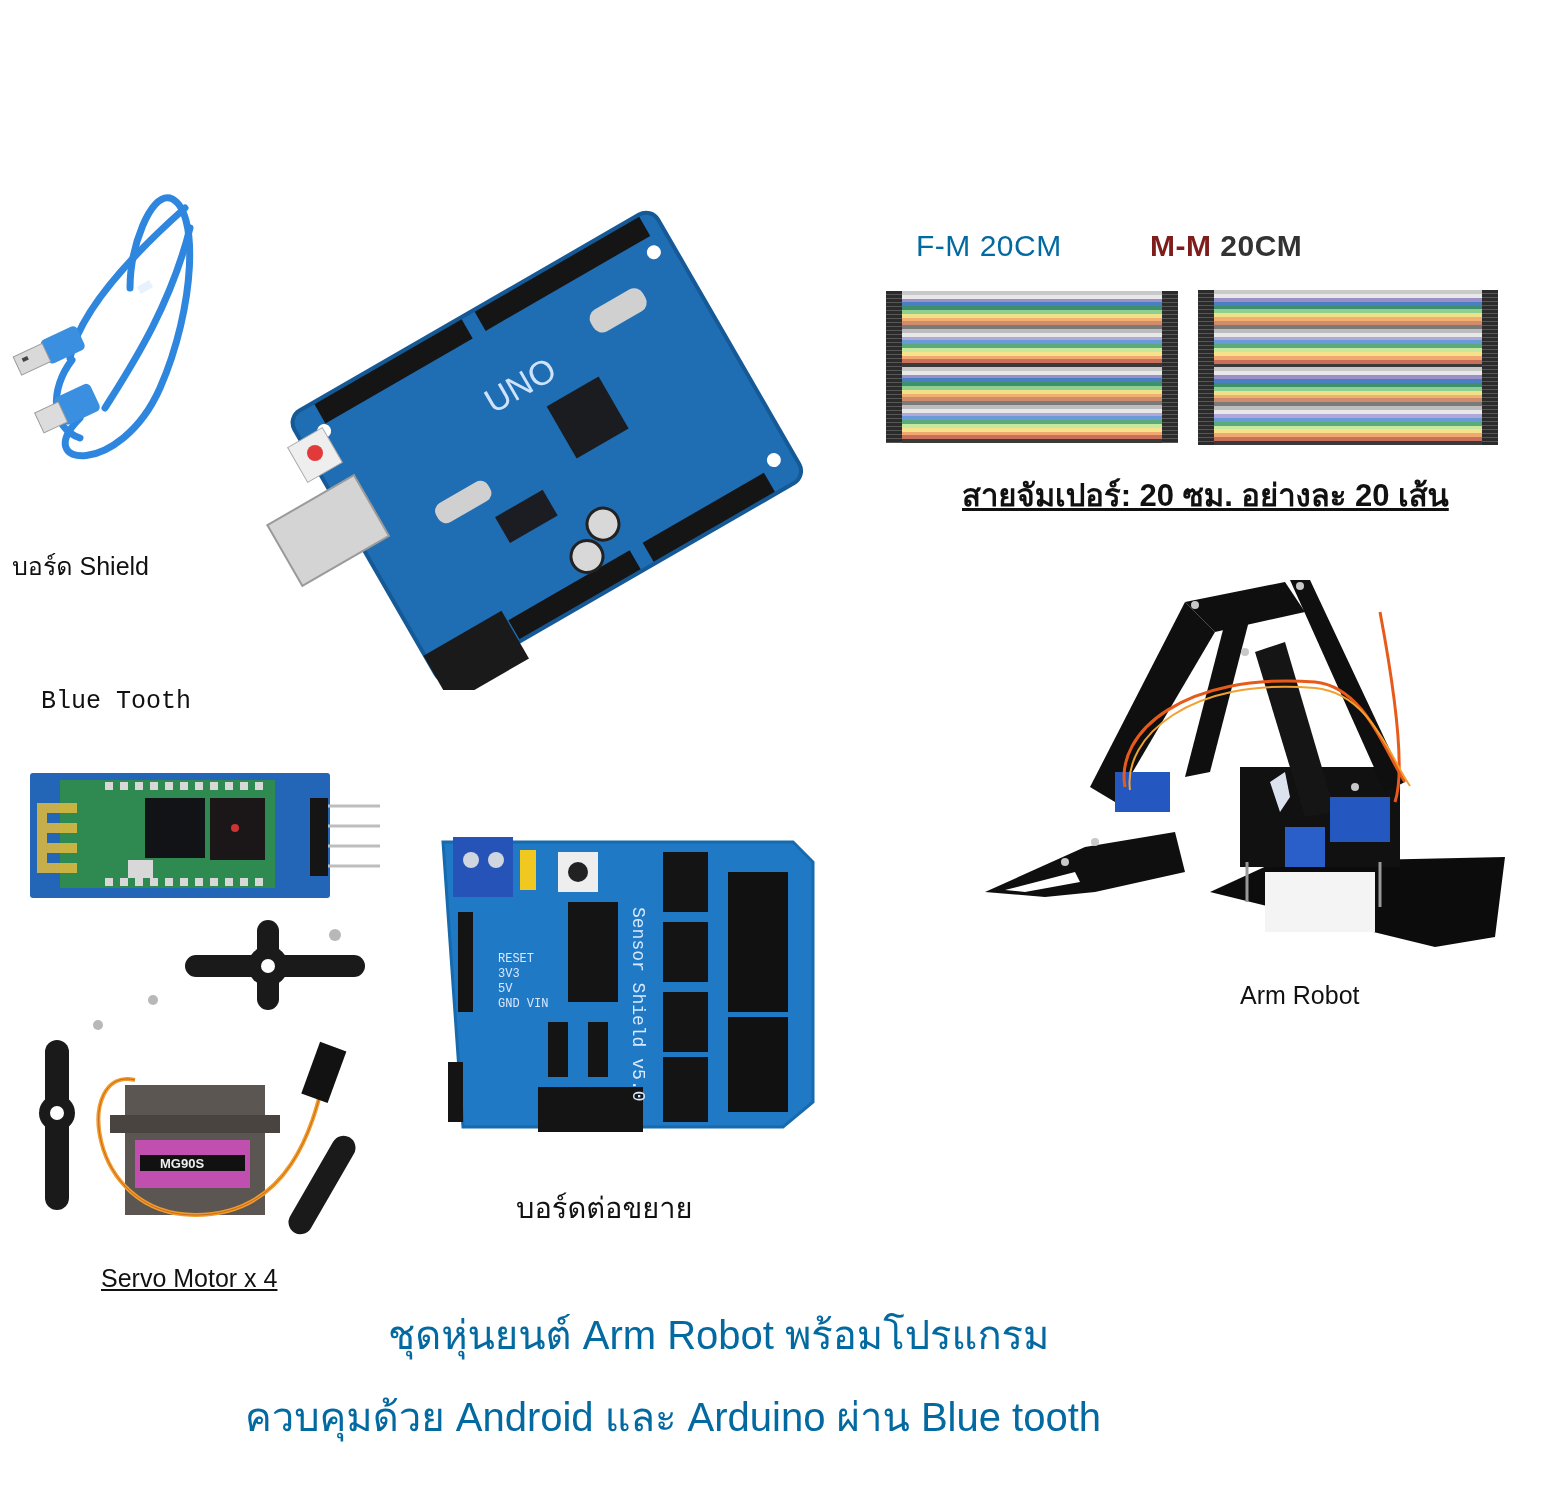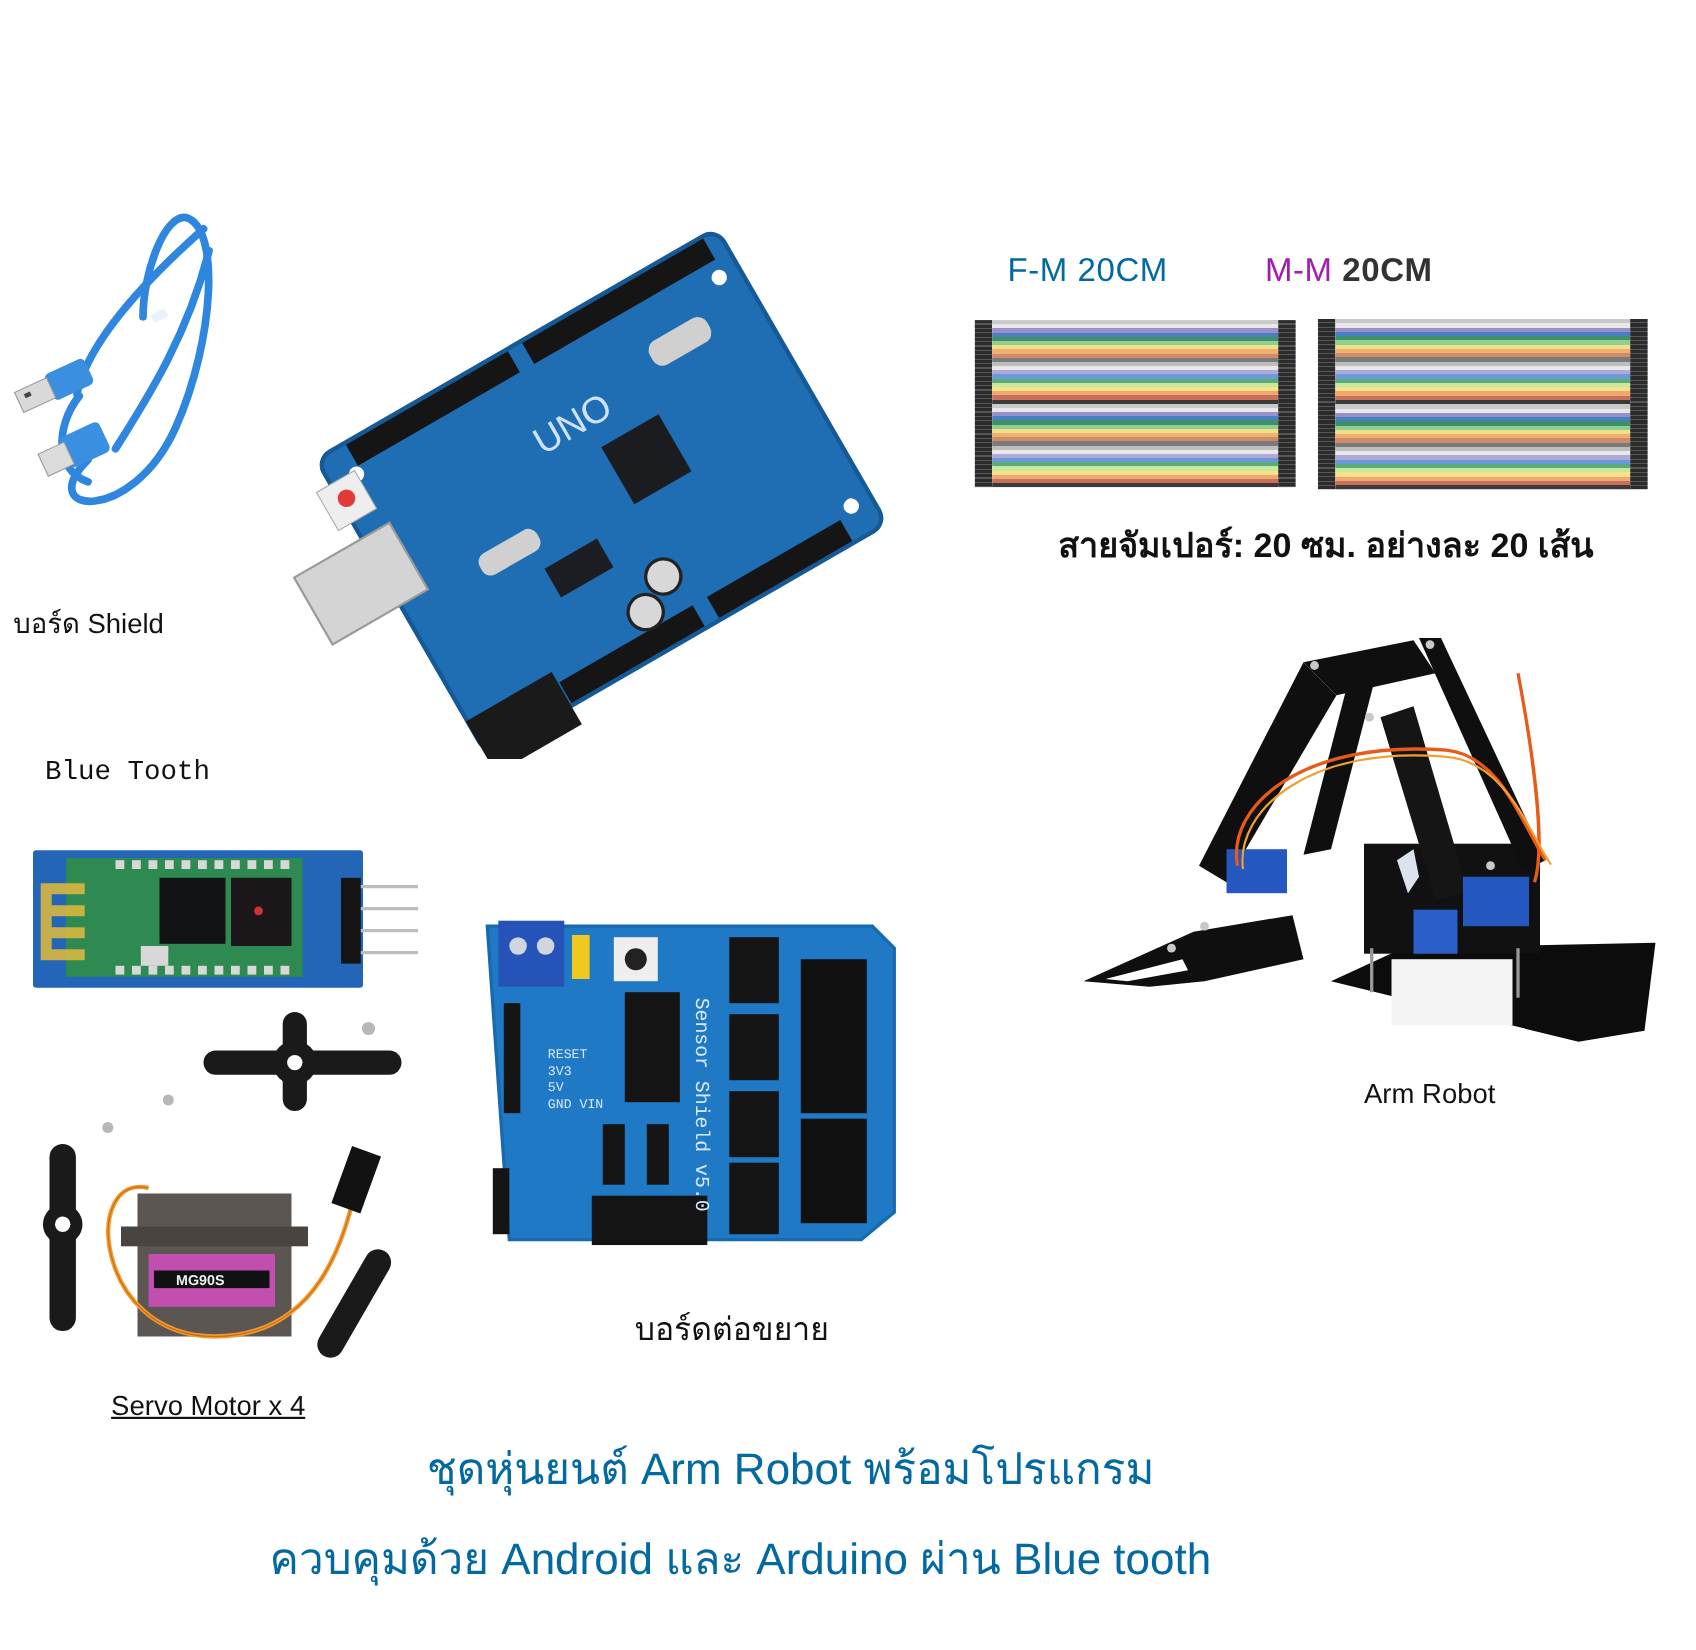--- a/index.html
+++ b/index.html
@@ -86,35 +86,35 @@
 
     <rect x="30" y="250" width="40" height="40" fill="#eee" stroke="#aaa" transform="rotate(-30 50 270)"></rect>
     <circle cx="50" cy="268" r="8" fill="#e23a3a"></circle>
 
     <rect x="165" y="445" width="90" height="55" fill="#1a1a1a" transform="rotate(-30 210 470)"></rect>
   </svg>
 </div>
 
 <div class="abs jlabel" style="left:916px;top:229px;font-weight:normal;font-size:30px;color:#0369a1;">F-M 20CM</div>
 <div class="abs jlabel" style="left:1150px;top:229px;">
-  <span style="font-weight:normal;color:#a21caf;">M-M</span><span style="font-weight:bold;color:#333;"> 20CM</span>
+  <span style="font-weight:bold;color:#7f1d1d;">M-M</span><span style="font-weight:bold;color:#333;"> 20CM</span>
 </div>
 
 <div class="ribbon" style="left:886px;top:291px;width:292px;height:152px;">
   <div class="end" style="left:0;"></div>
   <div class="wires" id="wires-fm" style="background: linear-gradient(rgb(201, 201, 201) 0%, rgb(201, 201, 201) 2.5%, rgb(232, 232, 232) 2.5%, rgb(232, 232, 232) 5%, rgb(155, 143, 201) 5%, rgb(155, 143, 201) 7.5%, rgb(74, 127, 193) 7.5%, rgb(74, 127, 193) 10%, rgb(63, 143, 106) 10%, rgb(63, 143, 106) 12.5%, rgb(143, 207, 144) 12.5%, rgb(143, 207, 144) 15%, rgb(240, 224, 138) 15%, rgb(240, 224, 138) 17.5%, rgb(240, 176, 112) 17.5%, rgb(240, 176, 112) 20%, rgb(208, 140, 106) 20%, rgb(208, 140, 106) 22.5%, rgb(122, 122, 122) 22.5%, rgb(122, 122, 122) 25%, rgb(189, 189, 189) 25%, rgb(189, 189, 189) 27.5%, rgb(232, 232, 232) 27.5%, rgb(232, 232, 232) 30%, rgb(176, 168, 216) 30%, rgb(176, 168, 216) 32.5%, rgb(106, 154, 216) 32.5%, rgb(106, 154, 216) 35%, rgb(90, 170, 122) 35%, rgb(90, 170, 122) 37.5%, rgb(200, 232, 160) 37.5%, rgb(200, 232, 160) 40%, rgb(245, 226, 138) 40%, rgb(245, 226, 138) 42.5%, rgb(240, 168, 112) 42.5%, rgb(240, 168, 112) 45%, rgb(200, 112, 90) 45%, rgb(200, 112, 90) 47.5%, rgb(58, 58, 58) 47.5%, rgb(58, 58, 58) 50%, rgb(201, 201, 201) 50%, rgb(201, 201, 201) 52.5%, rgb(232, 232, 232) 52.5%, rgb(232, 232, 232) 55%, rgb(155, 143, 201) 55%, rgb(155, 143, 201) 57.5%, rgb(74, 127, 193) 57.5%, rgb(74, 127, 193) 60%, rgb(63, 143, 106) 60%, rgb(63, 143, 106) 62.5%, rgb(143, 207, 144) 62.5%, rgb(143, 207, 144) 65%, rgb(240, 224, 138) 65%, rgb(240, 224, 138) 67.5%, rgb(240, 176, 112) 67.5%, rgb(240, 176, 112) 70%, rgb(208, 140, 106) 70%, rgb(208, 140, 106) 72.5%, rgb(122, 122, 122) 72.5%, rgb(122, 122, 122) 75%, rgb(189, 189, 189) 75%, rgb(189, 189, 189) 77.5%, rgb(232, 232, 232) 77.5%, rgb(232, 232, 232) 80%, rgb(176, 168, 216) 80%, rgb(176, 168, 216) 82.5%, rgb(106, 154, 216) 82.5%, rgb(106, 154, 216) 85%, rgb(90, 170, 122) 85%, rgb(90, 170, 122) 87.5%, rgb(200, 232, 160) 87.5%, rgb(200, 232, 160) 90%, rgb(245, 226, 138) 90%, rgb(245, 226, 138) 92.5%, rgb(240, 168, 112) 92.5%, rgb(240, 168, 112) 95%, rgb(200, 112, 90) 95%, rgb(200, 112, 90) 97.5%, rgb(58, 58, 58) 97.5%, rgb(58, 58, 58) 100%);"></div>
   <div class="end" style="right:0;"></div>
 </div>
 <div class="ribbon" style="left:1198px;top:290px;width:300px;height:155px;">
   <div class="end" style="left:0;"></div>
   <div class="wires" id="wires-mm" style="background: linear-gradient(rgb(201, 201, 201) 0%, rgb(201, 201, 201) 2.5%, rgb(232, 232, 232) 2.5%, rgb(232, 232, 232) 5%, rgb(155, 143, 201) 5%, rgb(155, 143, 201) 7.5%, rgb(74, 127, 193) 7.5%, rgb(74, 127, 193) 10%, rgb(63, 143, 106) 10%, rgb(63, 143, 106) 12.5%, rgb(143, 207, 144) 12.5%, rgb(143, 207, 144) 15%, rgb(240, 224, 138) 15%, rgb(240, 224, 138) 17.5%, rgb(240, 176, 112) 17.5%, rgb(240, 176, 112) 20%, rgb(208, 140, 106) 20%, rgb(208, 140, 106) 22.5%, rgb(122, 122, 122) 22.5%, rgb(122, 122, 122) 25%, rgb(189, 189, 189) 25%, rgb(189, 189, 189) 27.5%, rgb(232, 232, 232) 27.5%, rgb(232, 232, 232) 30%, rgb(176, 168, 216) 30%, rgb(176, 168, 216) 32.5%, rgb(106, 154, 216) 32.5%, rgb(106, 154, 216) 35%, rgb(90, 170, 122) 35%, rgb(90, 170, 122) 37.5%, rgb(200, 232, 160) 37.5%, rgb(200, 232, 160) 40%, rgb(245, 226, 138) 40%, rgb(245, 226, 138) 42.5%, rgb(240, 168, 112) 42.5%, rgb(240, 168, 112) 45%, rgb(200, 112, 90) 45%, rgb(200, 112, 90) 47.5%, rgb(58, 58, 58) 47.5%, rgb(58, 58, 58) 50%, rgb(201, 201, 201) 50%, rgb(201, 201, 201) 52.5%, rgb(232, 232, 232) 52.5%, rgb(232, 232, 232) 55%, rgb(155, 143, 201) 55%, rgb(155, 143, 201) 57.5%, rgb(74, 127, 193) 57.5%, rgb(74, 127, 193) 60%, rgb(63, 143, 106) 60%, rgb(63, 143, 106) 62.5%, rgb(143, 207, 144) 62.5%, rgb(143, 207, 144) 65%, rgb(240, 224, 138) 65%, rgb(240, 224, 138) 67.5%, rgb(240, 176, 112) 67.5%, rgb(240, 176, 112) 70%, rgb(208, 140, 106) 70%, rgb(208, 140, 106) 72.5%, rgb(122, 122, 122) 72.5%, rgb(122, 122, 122) 75%, rgb(189, 189, 189) 75%, rgb(189, 189, 189) 77.5%, rgb(232, 232, 232) 77.5%, rgb(232, 232, 232) 80%, rgb(176, 168, 216) 80%, rgb(176, 168, 216) 82.5%, rgb(106, 154, 216) 82.5%, rgb(106, 154, 216) 85%, rgb(90, 170, 122) 85%, rgb(90, 170, 122) 87.5%, rgb(200, 232, 160) 87.5%, rgb(200, 232, 160) 90%, rgb(245, 226, 138) 90%, rgb(245, 226, 138) 92.5%, rgb(240, 168, 112) 92.5%, rgb(240, 168, 112) 95%, rgb(200, 112, 90) 95%, rgb(200, 112, 90) 97.5%, rgb(58, 58, 58) 97.5%, rgb(58, 58, 58) 100%);"></div>
   <div class="end" style="right:0;"></div>
 </div>
 
-<div class="abs caption-thai" style="left:962px;top:470px;">สายจัมเปอร์: 20 ซม. อย่างละ 20 เส้น</div>
+<div class="abs caption-thai" style="left:962px;top:470px;text-decoration:underline;">สายจัมเปอร์: 20 ซม. อย่างละ 20 เส้น</div>
 
 <div class="abs arm" style="left:985px;top:572px;width:530px;height:380px;">
   <svg width="530" height="380" viewBox="0 0 530 380">
 
     <polygon points="225,320 290,290 520,285 510,365 450,375" fill="#0c0c0c"></polygon>
     <rect x="280" y="300" width="110" height="60" fill="#f4f4f4"></rect>
 
     <rect x="255" y="195" width="160" height="100" fill="#111"></rect>
     <rect x="300" y="255" width="40" height="40" fill="#2a5fc9"></rect>
 
@@ -256,16 +256,16 @@
     <rect x="10" y="230" width="15" height="60" fill="#141414"></rect>
     <rect x="110" y="190" width="20" height="55" fill="#141414"></rect>
     <rect x="150" y="190" width="20" height="55" fill="#141414"></rect>
     <text x="195" y="75" fill="#d8e8ff" font-family="Liberation Mono, monospace" font-size="18" transform="rotate(90 195 75)">Sensor Shield v5.0</text>
     <text x="60" y="130" fill="#d8e8ff" font-family="Liberation Mono, monospace" font-size="12">RESET</text>
     <text x="60" y="145" fill="#d8e8ff" font-family="Liberation Mono, monospace" font-size="12">3V3</text>
     <text x="60" y="160" fill="#d8e8ff" font-family="Liberation Mono, monospace" font-size="12">5V</text>
     <text x="60" y="175" fill="#d8e8ff" font-family="Liberation Mono, monospace" font-size="12">GND VIN</text>
   </svg>
 </div>
-<div class="abs caption-thai" style="left:577px;top:1185px;font-weight:normal;font-size:29px;text-align:right;">บอร์ดต่อขยาย</div>
+<div class="abs caption-thai" style="left:516px;top:1185px;font-weight:normal;font-size:29px;text-align:right;">บอร์ดต่อขยาย</div>
 
 <div class="abs title" style="left:388px;top:1303px;">ชุดหุ่นยนต์ Arm Robot พร้อมโปรแกรม</div>
 <div class="abs title" style="left:245px;top:1385px;">ควบคุมด้วย Android และ Arduino ผ่าน Blue tooth</div>
 
 </body></html>

